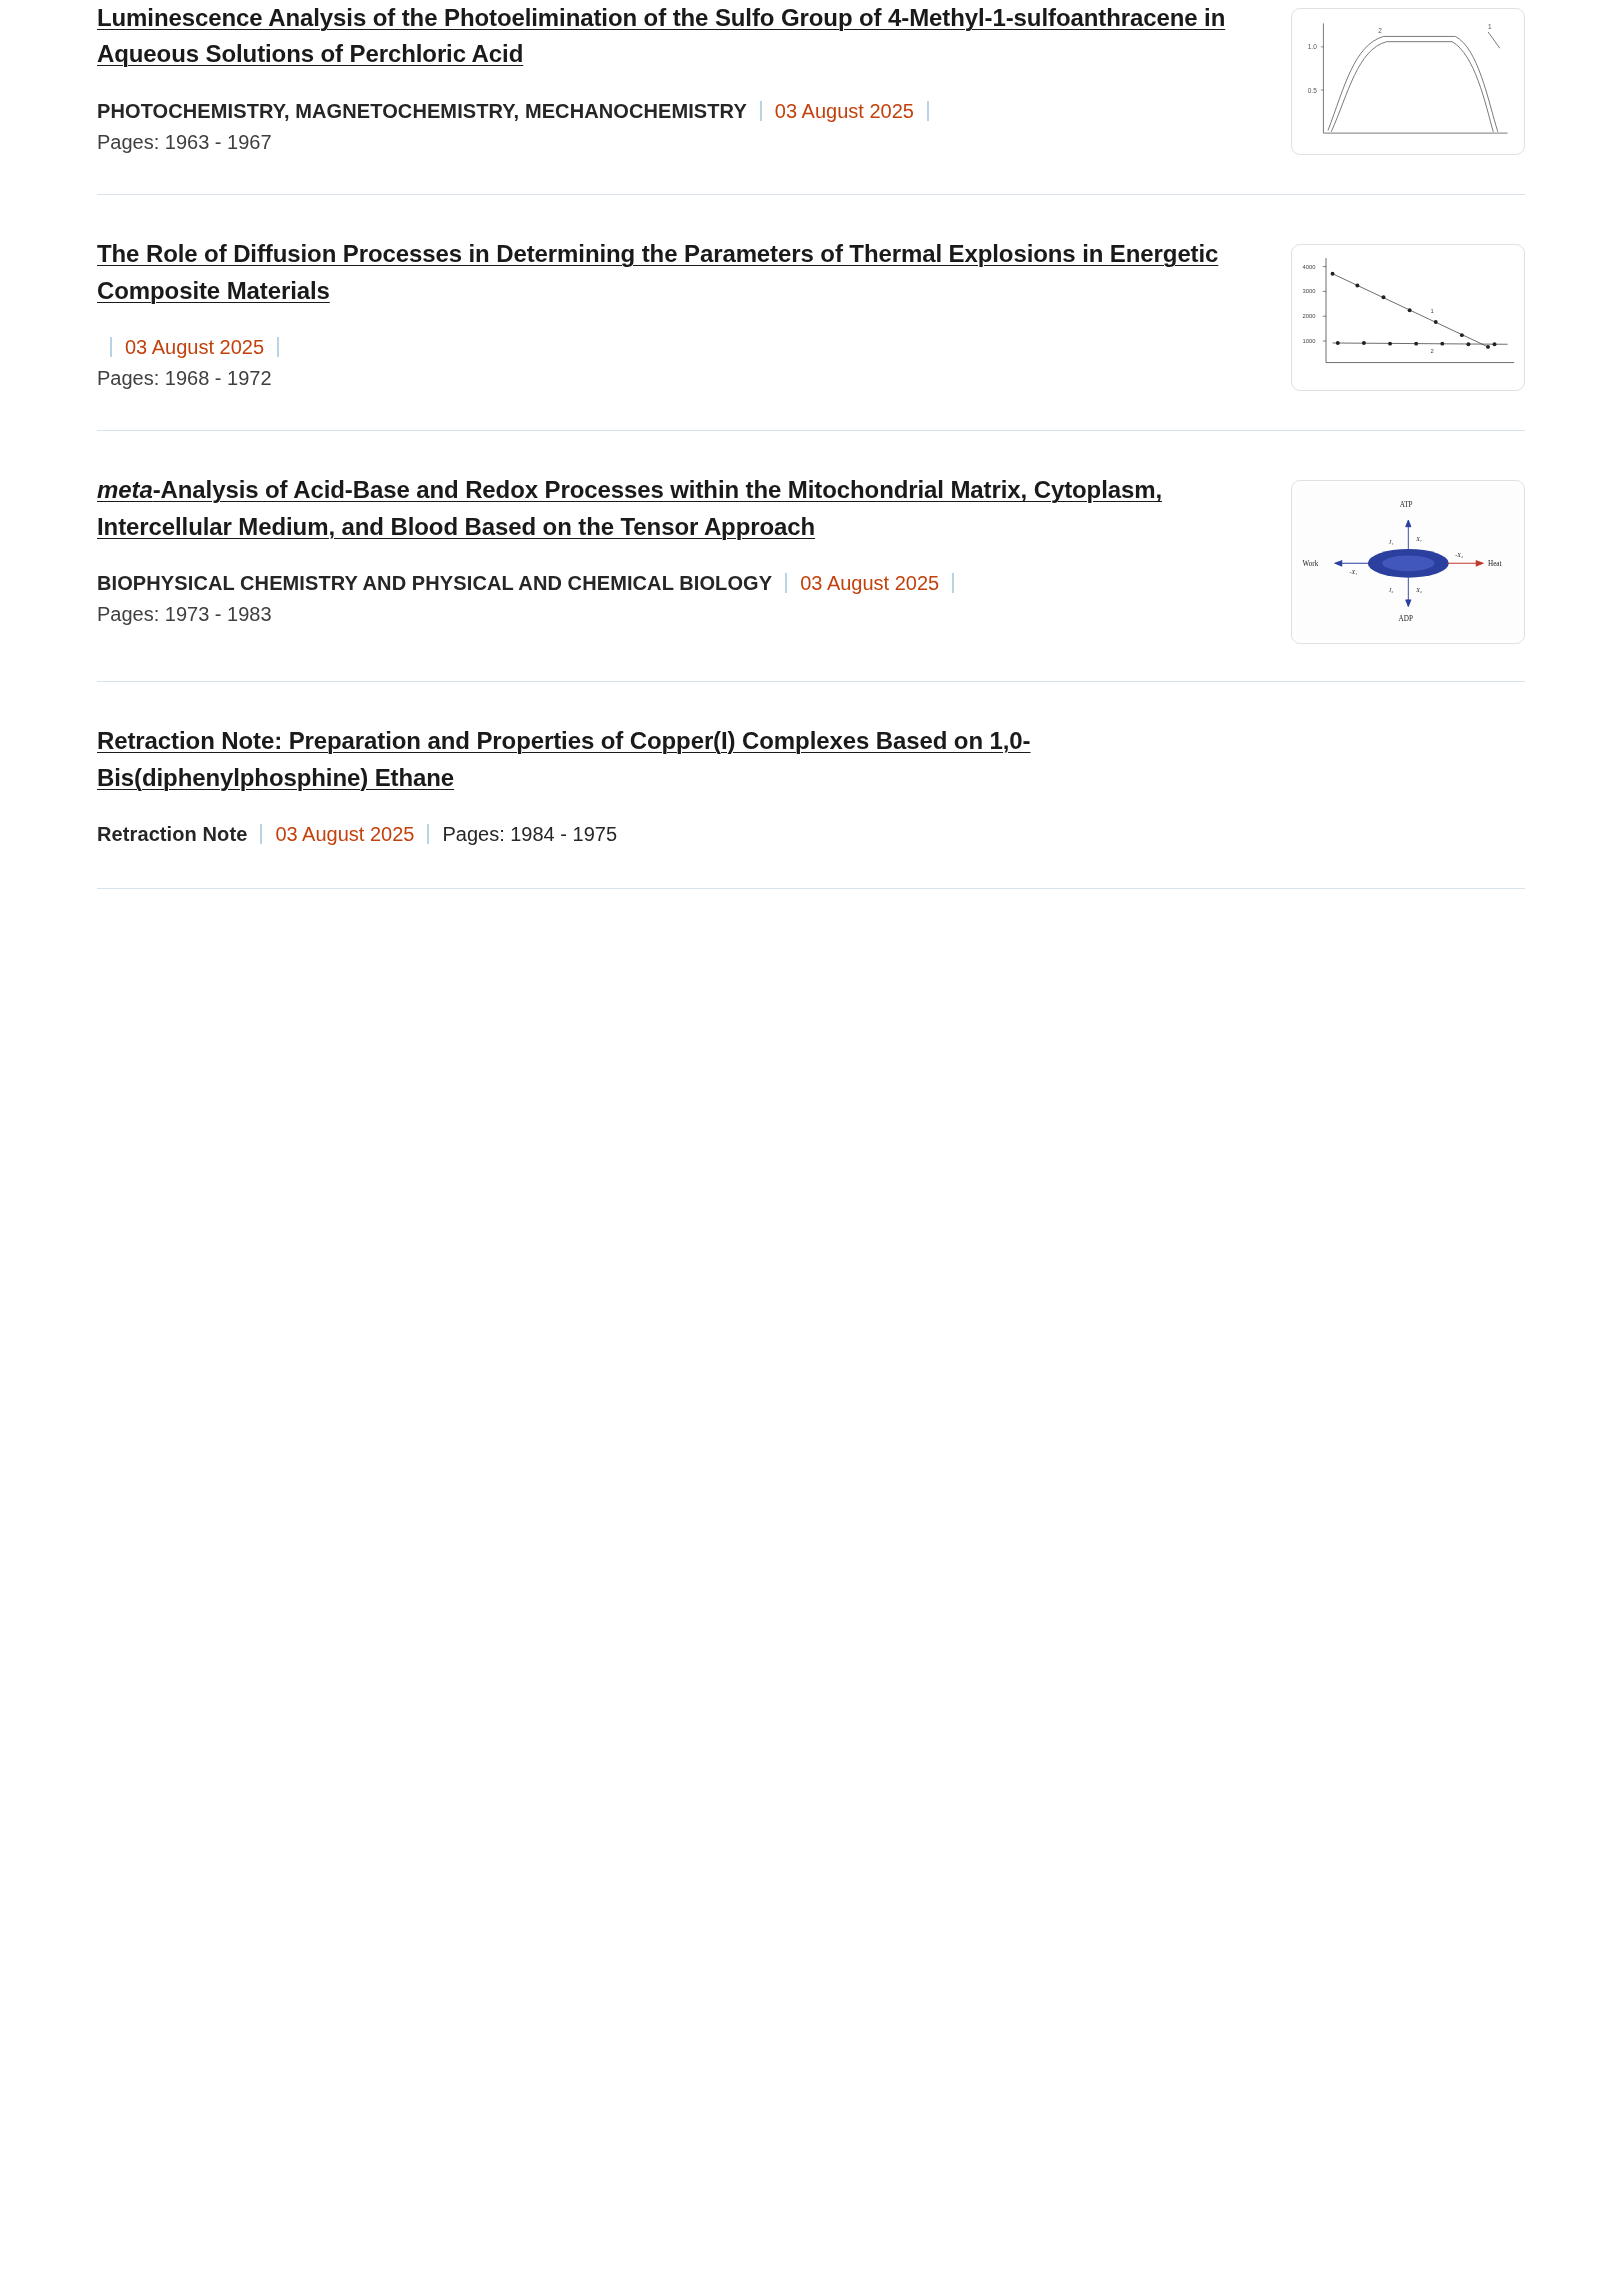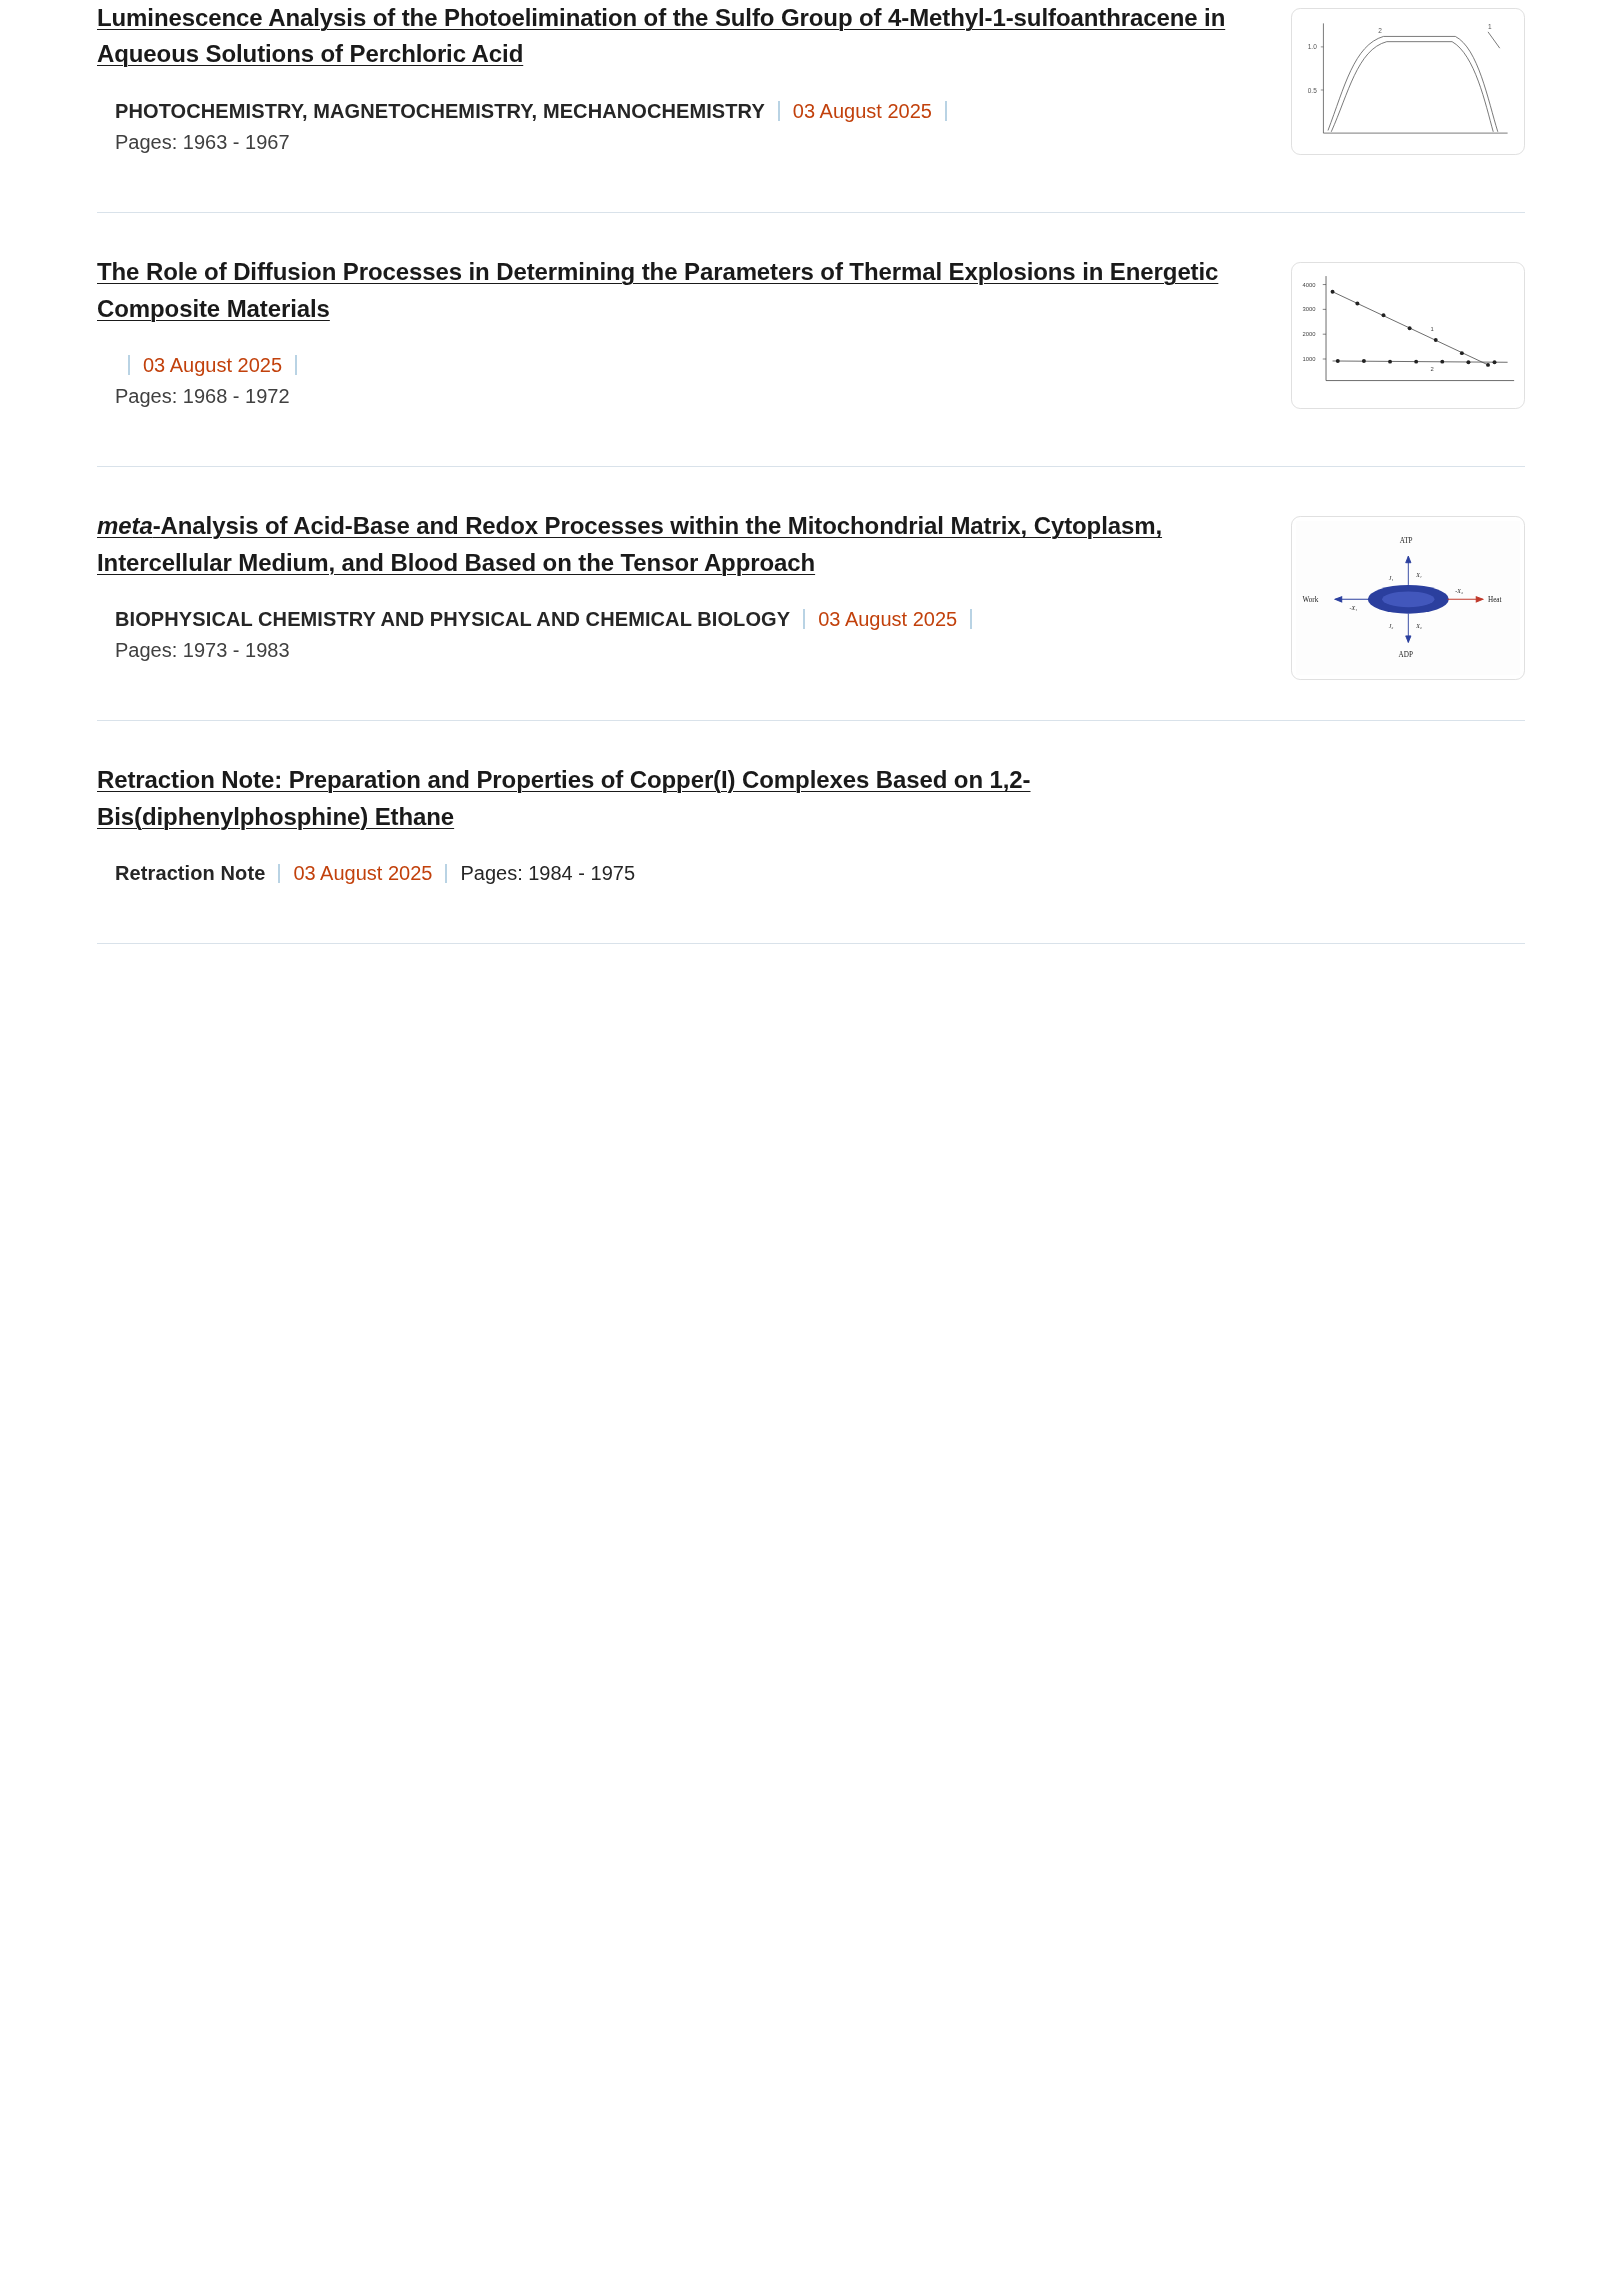--- a/index.html
+++ b/index.html
@@ -56,21 +56,21 @@
     color: #1a1a1a;
     cursor: pointer;
   }
   .article-title .t-link em {
     font-style: italic;
   }
   .meta-line {
     font-size: 20px;
     line-height: 1.45;
     color: #262626;
-    margin: 18px;
+    margin: 0;
   }
   .meta-row {
     display: flex;
     align-items: center;
     flex-wrap: wrap;
     margin-bottom: 2.6px;
   }
   .meta-section {
     font-weight: bold;
     letter-spacing: 0.1px;
@@ -258,21 +258,21 @@
             <text x="190" y="170" font-size="9" font-style="italic">X₂</text>
             <text x="88" y="142" font-size="9" font-style="italic">-X₁</text>
             <text x="250" y="116" font-size="9" font-style="italic">-X₂</text>
           </g>
         </svg>
       </div>
     </div>
 
     <div class="article">
       <div class="article-main">
-        <h2 class="article-title"><span class="t-link">Retraction Note: Preparation and Properties of Copper(I) Complexes Based on 1,2-Bis(diphenylphosphine) Ethane</span></h2>
+        <h2 class="article-title"><span class="t-link">Retraction Note: Preparation and Properties of Copper(I) Complexes Based on 1,0-Bis(diphenylphosphine) Ethane</span></h2>
         <div class="meta-line">
           <div class="meta-row">
             <span class="meta-section regular">Retraction Note</span>
             <span class="sep"></span>
             <span class="meta-date">03 August 2025</span>
             <span class="sep"></span>
             <span class="inline-pages">Pages: 1984 - 1975</span>
           </div>
         </div>
       </div>

